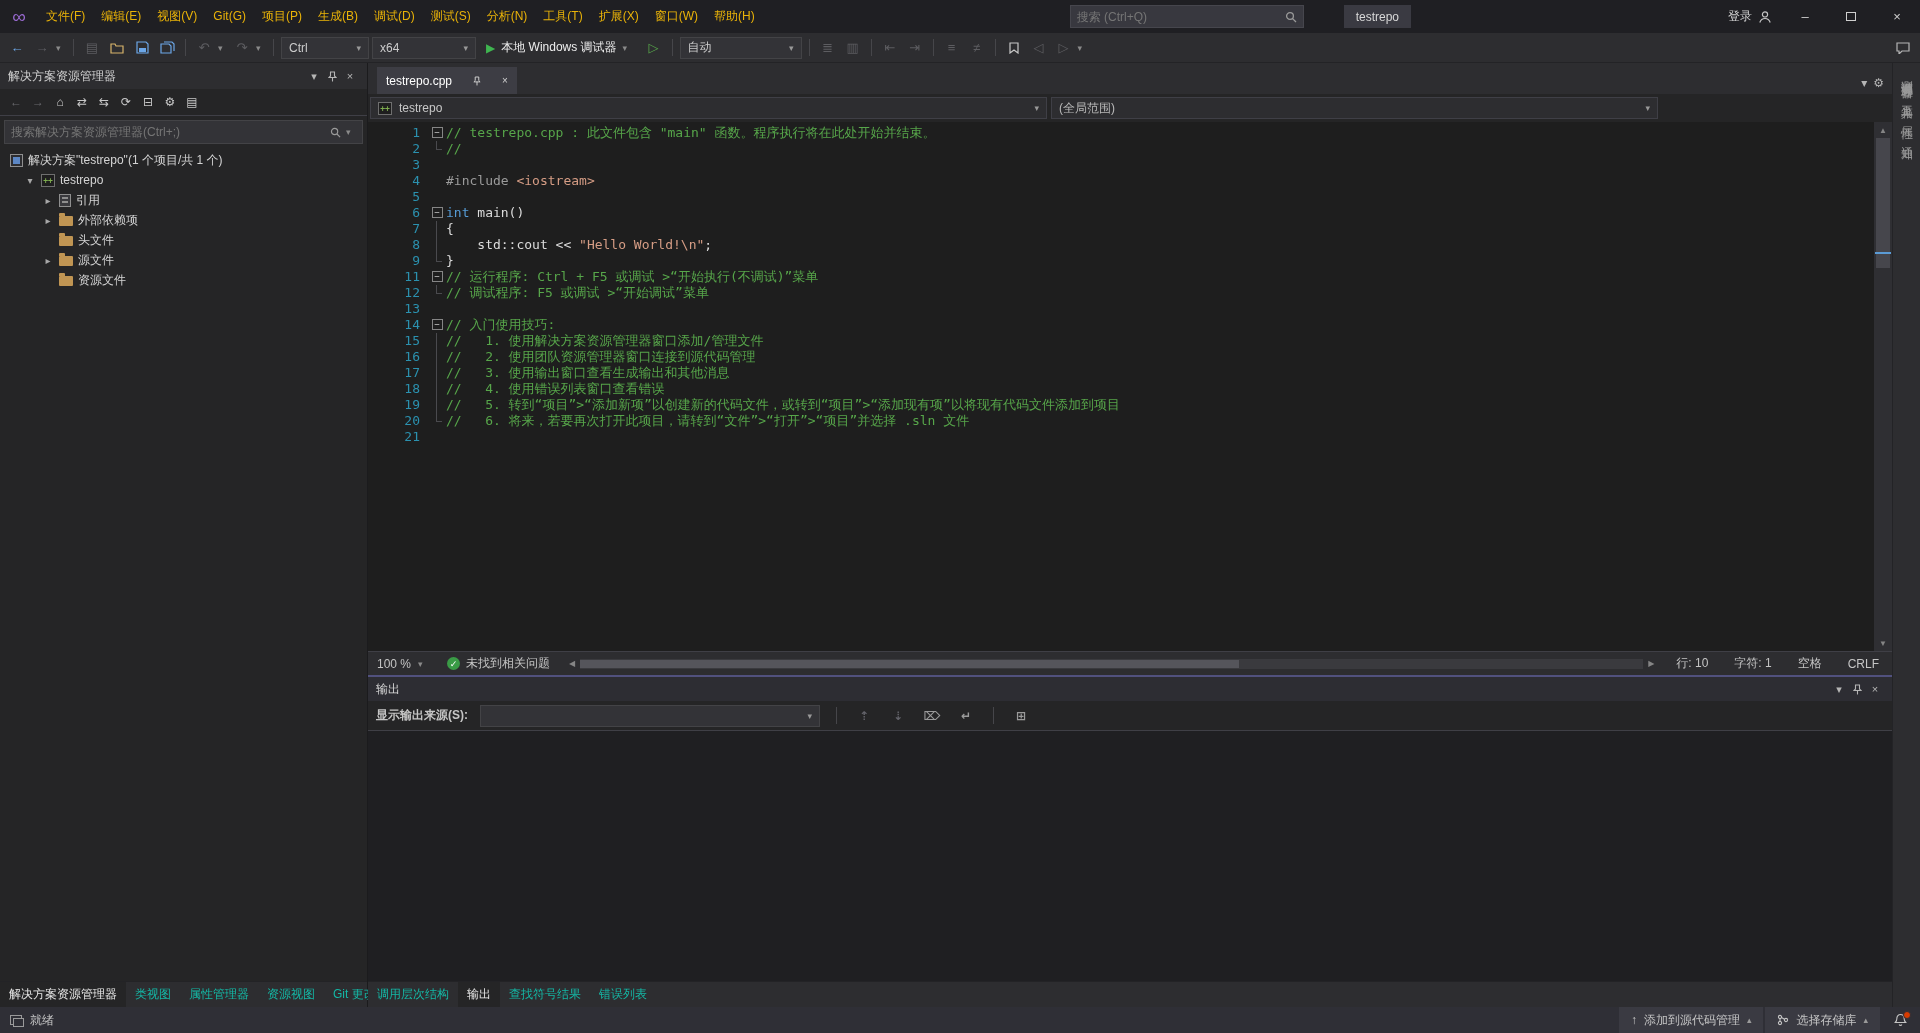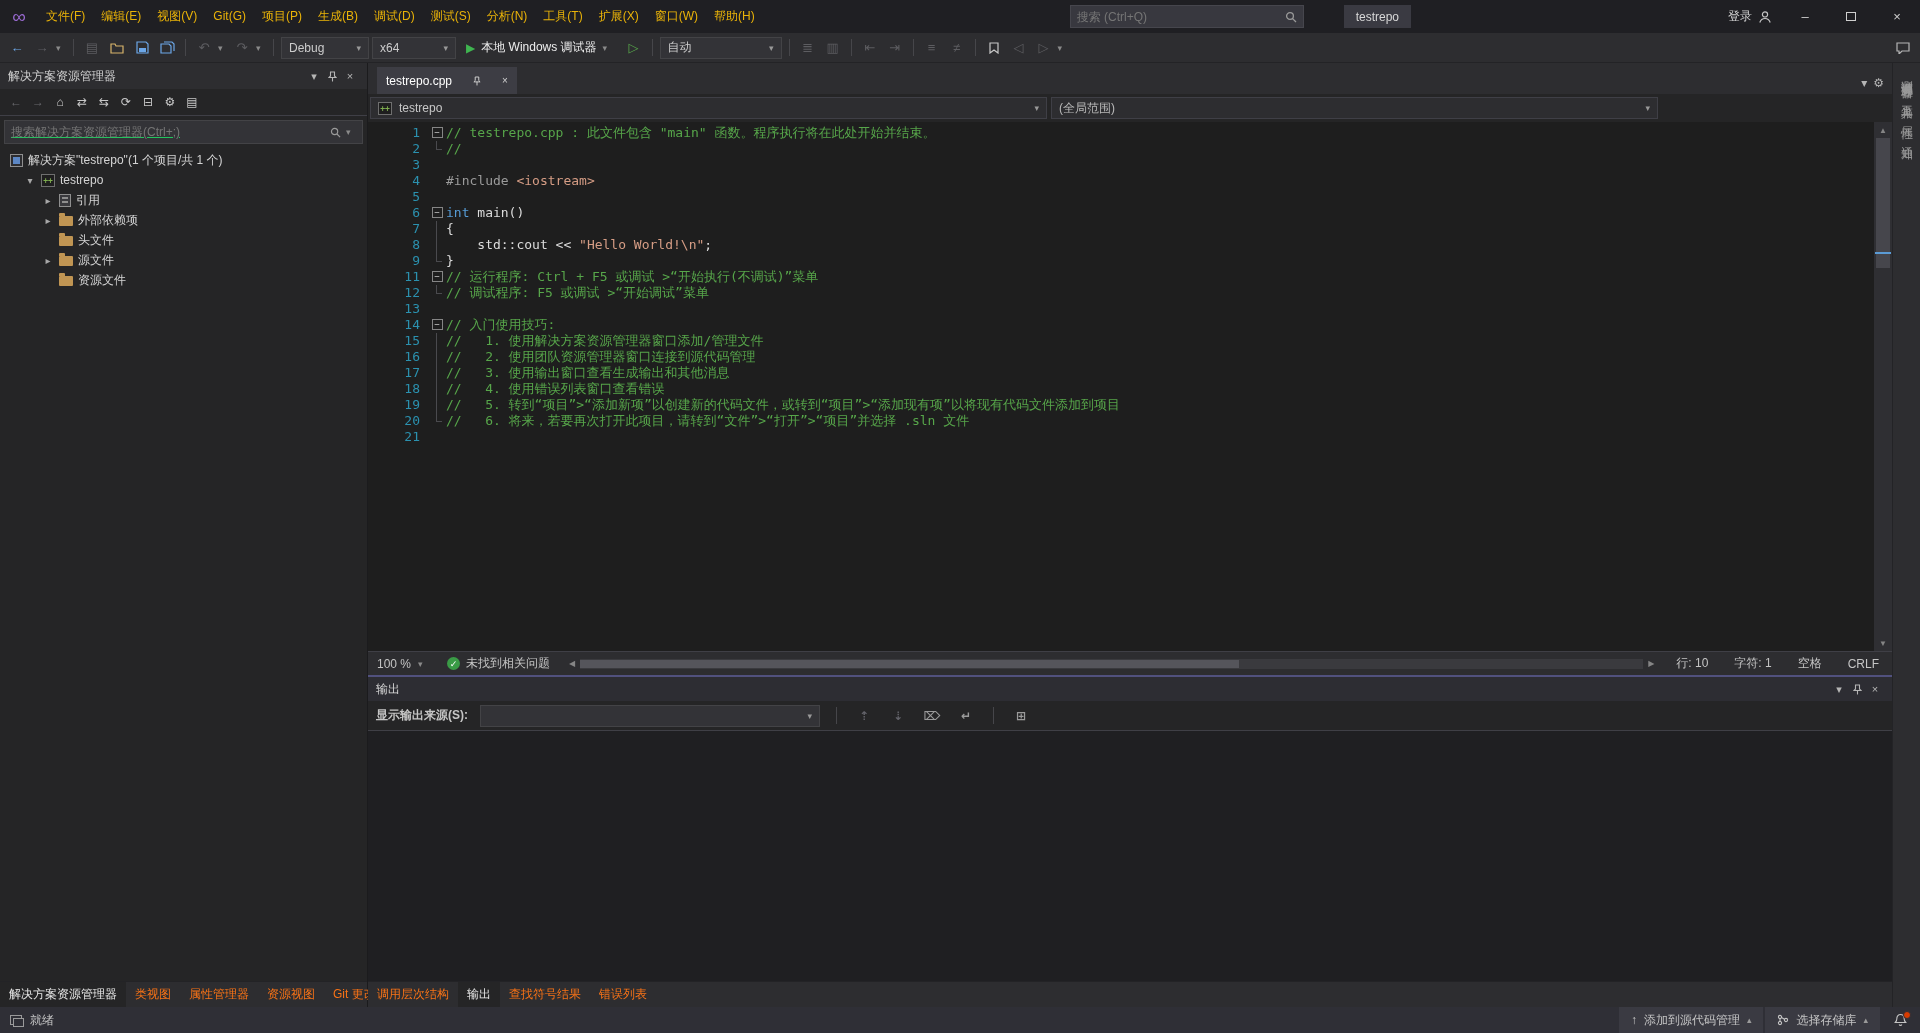--- a/index.html
+++ b/index.html
@@ -39,39 +39,39 @@
 
   
   .left-col{width:368px;flex:0 0 auto;display:flex;flex-direction:column;background:#252526;border-right:1px solid #1b1b1d;}
   .tw-header{height:26px;display:flex;align-items:center;padding:0 8px;color:#d0d0d0;background:#2d2d30;}
   .tw-header .sp{flex:1;}
   .tw-hicon{width:18px;height:18px;display:flex;align-items:center;justify-content:center;color:#b5b5b5;font-size:11px;}
   .se-toolbar{height:27px;display:flex;align-items:center;gap:2px;padding:0 6px;background:#252526;border-bottom:1px solid #3f3f46;}
   .se-ic{width:20px;height:20px;display:flex;align-items:center;justify-content:center;color:#c8c8c8;font-size:12px;}
   .se-ic.dim{color:#6a6a6e;}
   .se-search{margin:4px 4px;height:24px;background:#333337;border:1px solid #434346;display:flex;align-items:center;padding:0 6px;}
-  .se-search input{flex:1;background:transparent;border:0;outline:0;color:#22c55e;font:inherit;text-decoration:underline;}
+  .se-search input{flex:1;background:transparent;border:0;outline:0;color:#22c55e;font:inherit;}
   .tree{flex:1;overflow:hidden;padding-top:2px;}
   .trow{height:20px;display:flex;align-items:center;gap:5px;color:#d4d4d4;white-space:nowrap;}
   .trow.root{padding-left:10px;}
   .trow.proj{padding-left:24px;}
   .trow.child{padding-left:42px;}
   .exp{width:12px;color:#a8a8a8;font-size:10px;text-align:center;}
   .sol-ico{width:13px;height:13px;border:1px solid #8f8f8f;position:relative;background:#2d2d30;flex:0 0 auto;}
   .sol-ico::after{content:'';position:absolute;left:2px;top:2px;width:7px;height:7px;background:#5c87c5;}
   .proj-ico{width:14px;height:13px;border:1px solid #6f6f6f;background:#1e1e1e;color:#7fae4f;font:bold 8px/11px "DejaVu Sans Mono",monospace;
     text-align:center;flex:0 0 auto;}
   .ref-ico{width:12px;height:13px;border:1px solid #8f8f8f;background:#3a3a3e;position:relative;flex:0 0 auto;}
   .ref-ico::after{content:'';position:absolute;left:2px;top:2px;right:2px;height:2px;background:#8f8f8f;box-shadow:0 4px 0 #8f8f8f;}
   .folder{width:14px;height:10px;background:#c09553;border-radius:1px;position:relative;margin-top:2px;flex:0 0 auto;}
   .folder::before{content:'';position:absolute;top:-3px;left:0;width:6px;height:3px;background:#c09553;border-radius:1px 1px 0 0;}
 
   
   .ptabs{height:26px;display:flex;align-items:stretch;background:#2d2d30;flex:0 0 auto;border-top:1px solid #232326;}
-  .ptab{padding:0 9px;display:flex;align-items:center;color:#f97316;white-space:nowrap;}
+  .ptab{padding:0 9px;display:flex;align-items:center;color:#14b8a6;white-space:nowrap;}
   .ptab.active{color:#e6e6e6;background:#252526;}
 
   
   .center-col{flex:1;display:flex;flex-direction:column;min-width:0;}
   .editor-region{height:612px;display:flex;flex-direction:column;background:#1e1e1e;flex:0 0 auto;}
   .tabstrip{height:31px;background:#2d2d30;display:flex;align-items:flex-end;flex:0 0 auto;}
   .doc-tab{height:27px;background:#3d3d44;color:#ffffff;display:flex;align-items:center;gap:21px;padding:0 9px;margin-left:9px;}
   .doc-tab .mini{font-size:10px;color:#d0d0d0;}
   .tabstrip-right{margin-left:auto;display:flex;align-items:center;gap:6px;padding:0 8px 4px 0;color:#b5b5b5;}
   .navbar{height:28px;background:#252526;display:flex;align-items:center;gap:4px;padding:2px 2px;flex:0 0 auto;}
@@ -222,24 +222,24 @@
           <path d="M4 1h8l2 2v7" fill="none" stroke="#6ca7e8" stroke-width="1.2"></path>
         </svg>
     </span>
     <span class="tsep"></span>
     <span class="ticon dim">↶</span>
     <span class="tiny">▾</span>
     <span class="ticon dim">↷</span>
     <span class="tiny">▾</span>
     <span class="tsep"></span>
     <div class="combo" style="width:88px">
-      <span>Debug</span>
+      <span>Ctrl</span>
       <span class="arrow" style="margin-left:auto">▾</span>
     </div>
-    <div class="combo" style="width:84px">
+    <div class="combo" style="width:104px">
       <span>x64</span>
       <span class="arrow" style="margin-left:auto">▾</span>
     </div>
     <div class="startbtn">
       <span class="play">▶</span>
       <span>本地 Windows 调试器</span>
       <span class="tiny">▾</span>
     </div>
     <span class="ticon" style="color:#57a64a">▷</span>
     <span class="tsep"></span>

